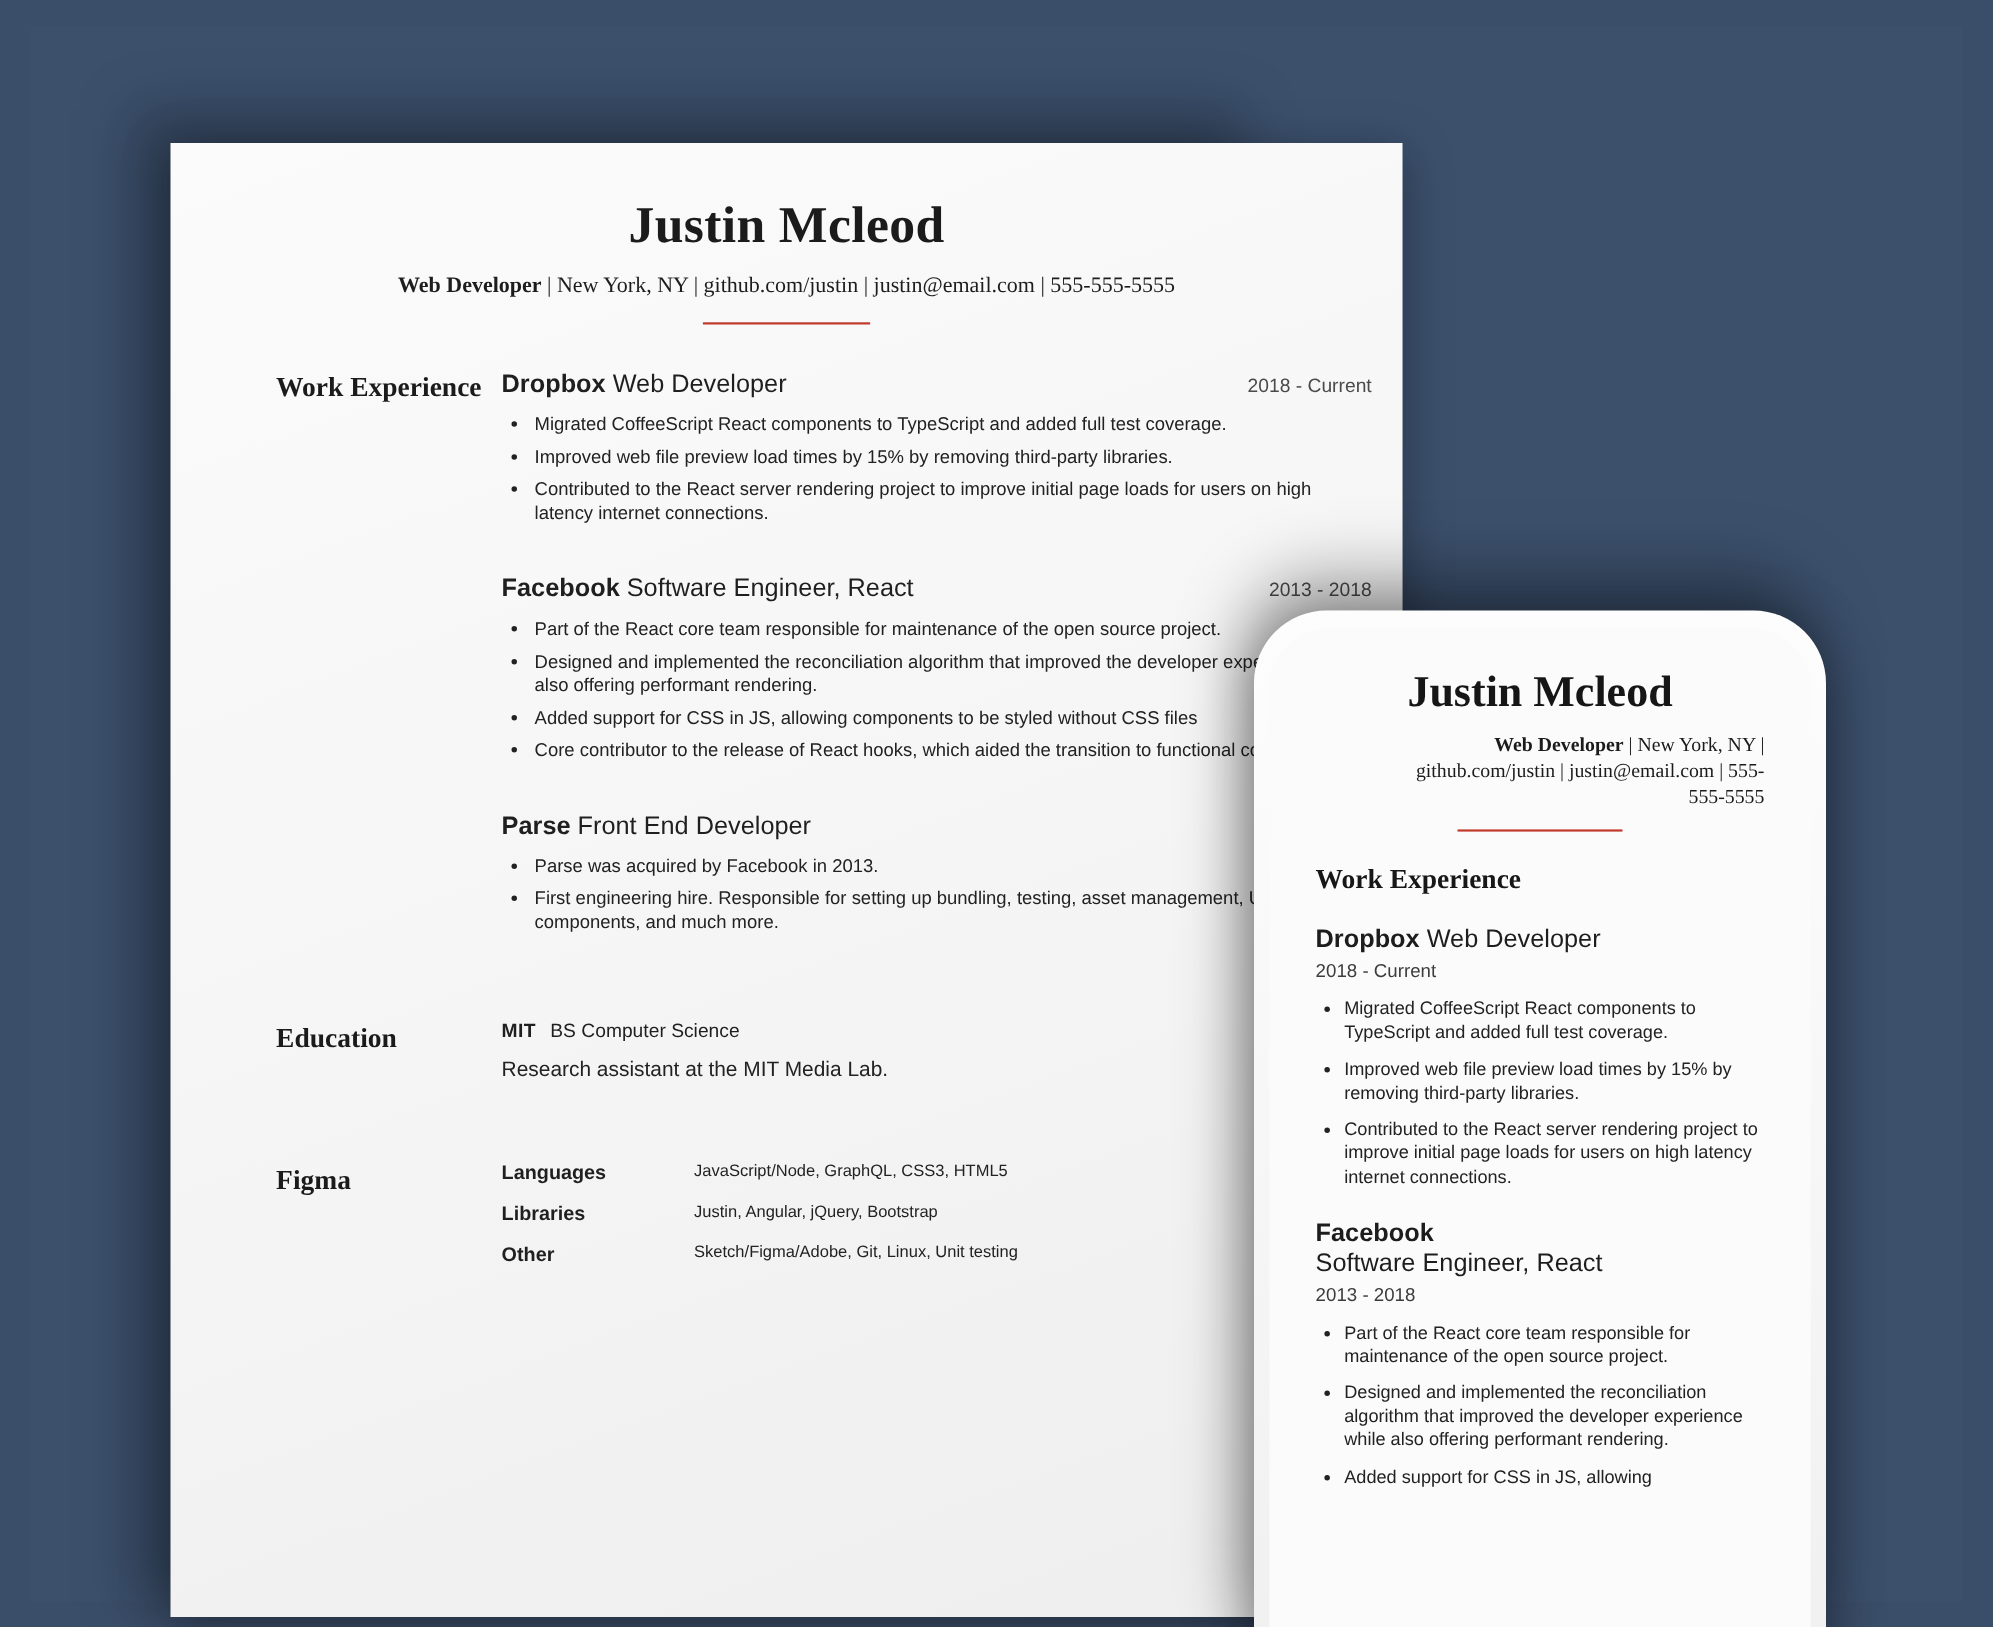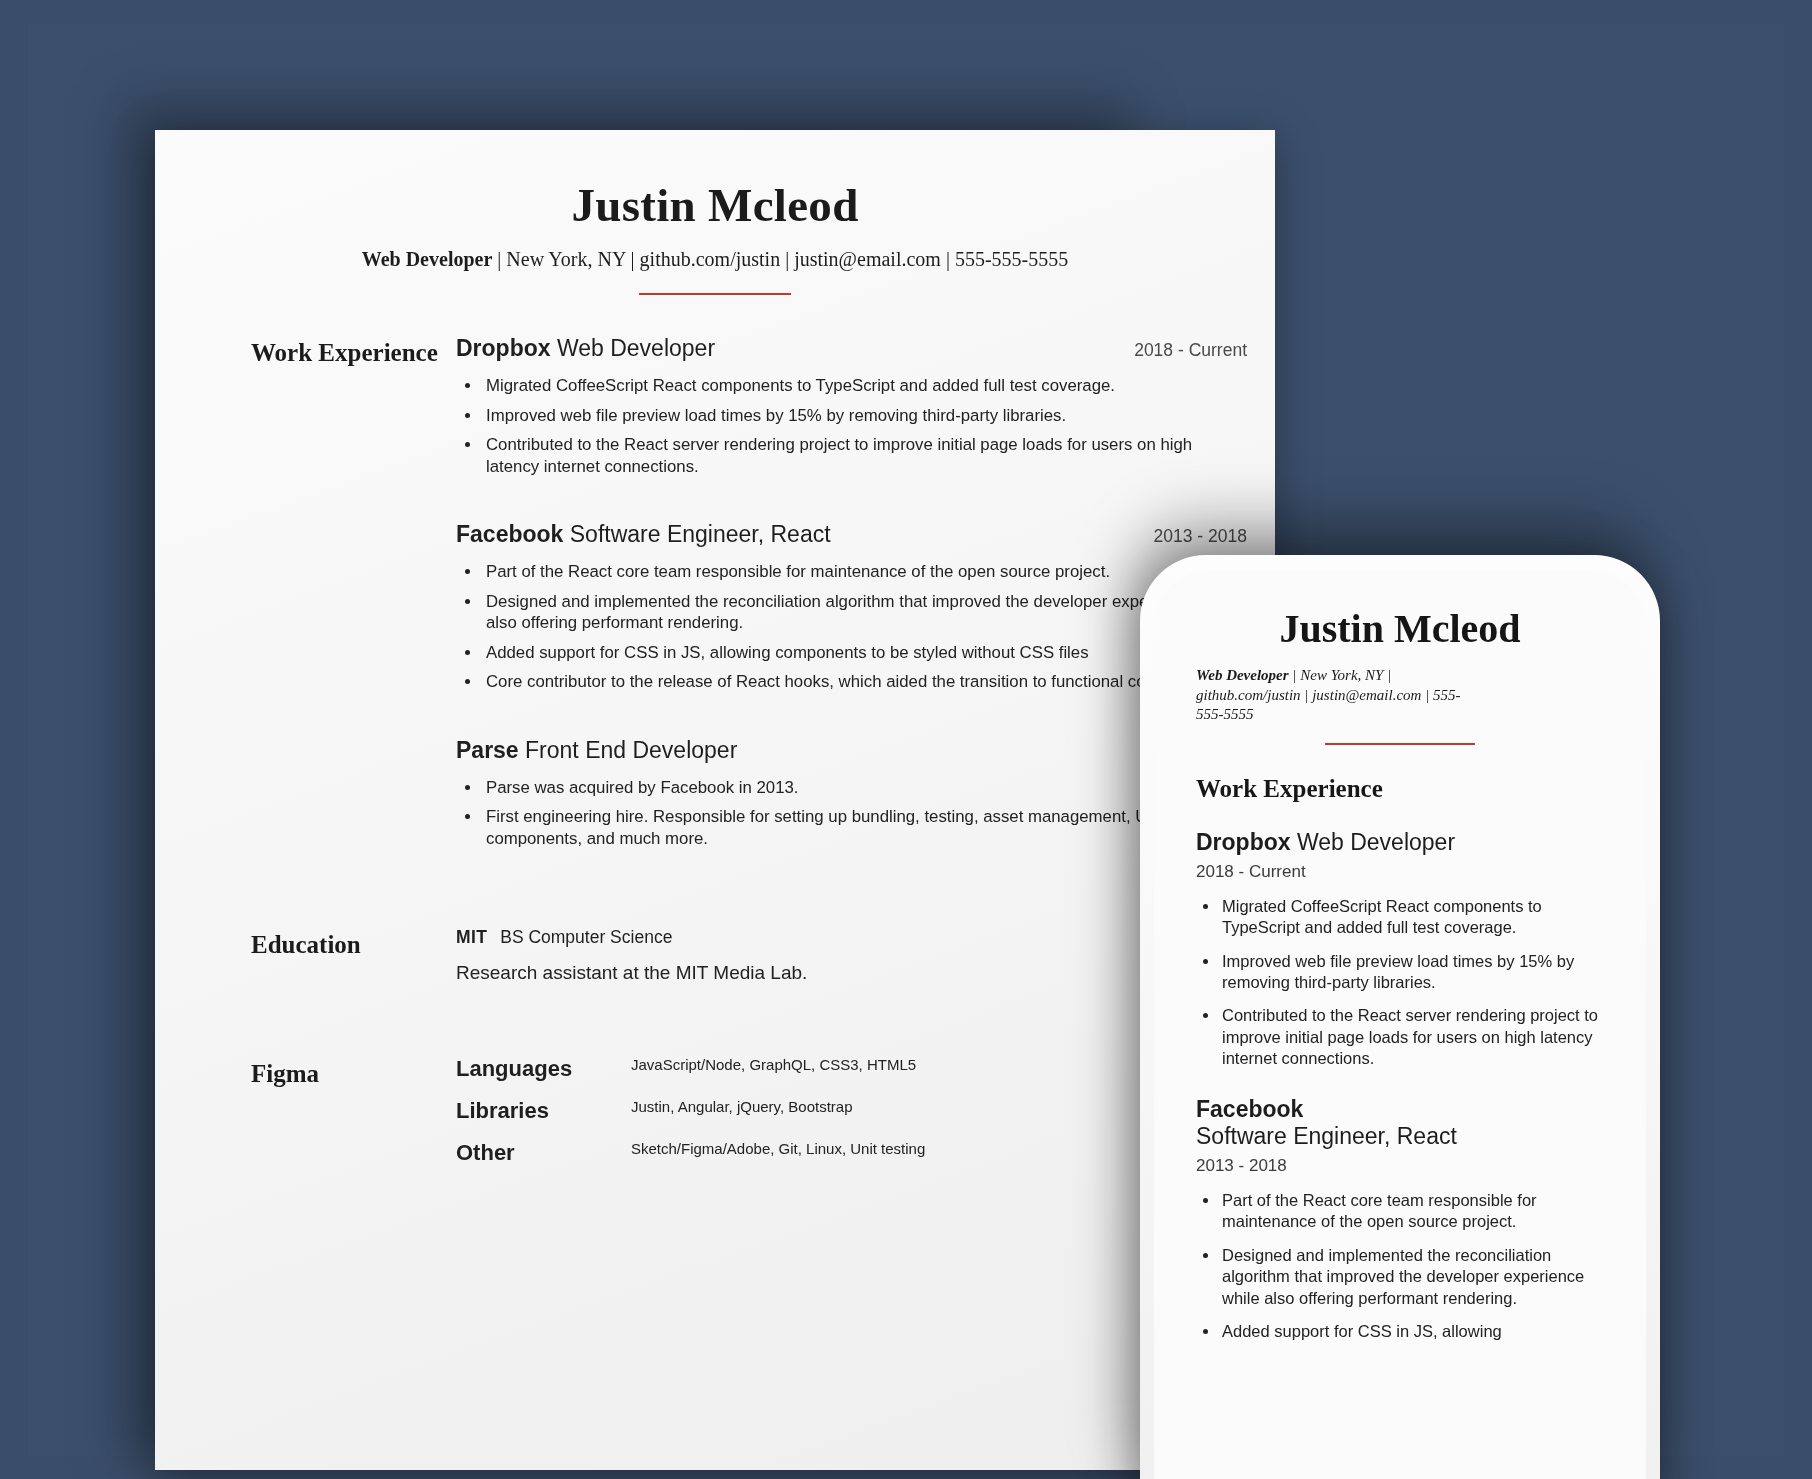--- a/index.html
+++ b/index.html
@@ -127,21 +127,21 @@
   .edu-note {
     font-size: 19px;
     color: #222;
     margin-top: 14px;
   }
 
   .skills-table { width: 100%; border-collapse: collapse; }
   .skills-table td { vertical-align: top; padding: 0 0 16px 0; }
   .skill-label {
     width: 175px;
-    font-size: 22px;
+    font-size: 18px;
     font-weight: bold;
     color: #1f1f1f;
   }
   .skill-value { font-size: 15px; color: #222; }
 
   
   #phone-shadow {
     position: absolute;
     left: 1130px; top: 520px;
     width: 520px; height: 980px;
@@ -169,27 +169,26 @@
   }
   .m-name {
     text-align: center;
     font-family: "Liberation Serif", serif;
     font-weight: bold;
     font-size: 40px;
     color: #161616;
     margin-top: 4px;
   }
   .m-contact {
-    text-align: left;
-    font-family: "Liberation Serif", serif;
-    font-size: 15px;
+    text-align: right;
+    font-family: "Liberation Serif", serif;
+    font-size: 18px;
     line-height: 1.3;
     color: #1b1b1b;
     margin-top: 14px;
-    font-style: italic;
   }
   .m-contact .role { font-weight: bold; }
   .m-rule {
     width: 150px; height: 2px;
     background: #c0392b;
     margin: 18px auto 0;
   }
   .m-section-title {
     font-family: "Liberation Serif", serif;
     font-weight: bold;

